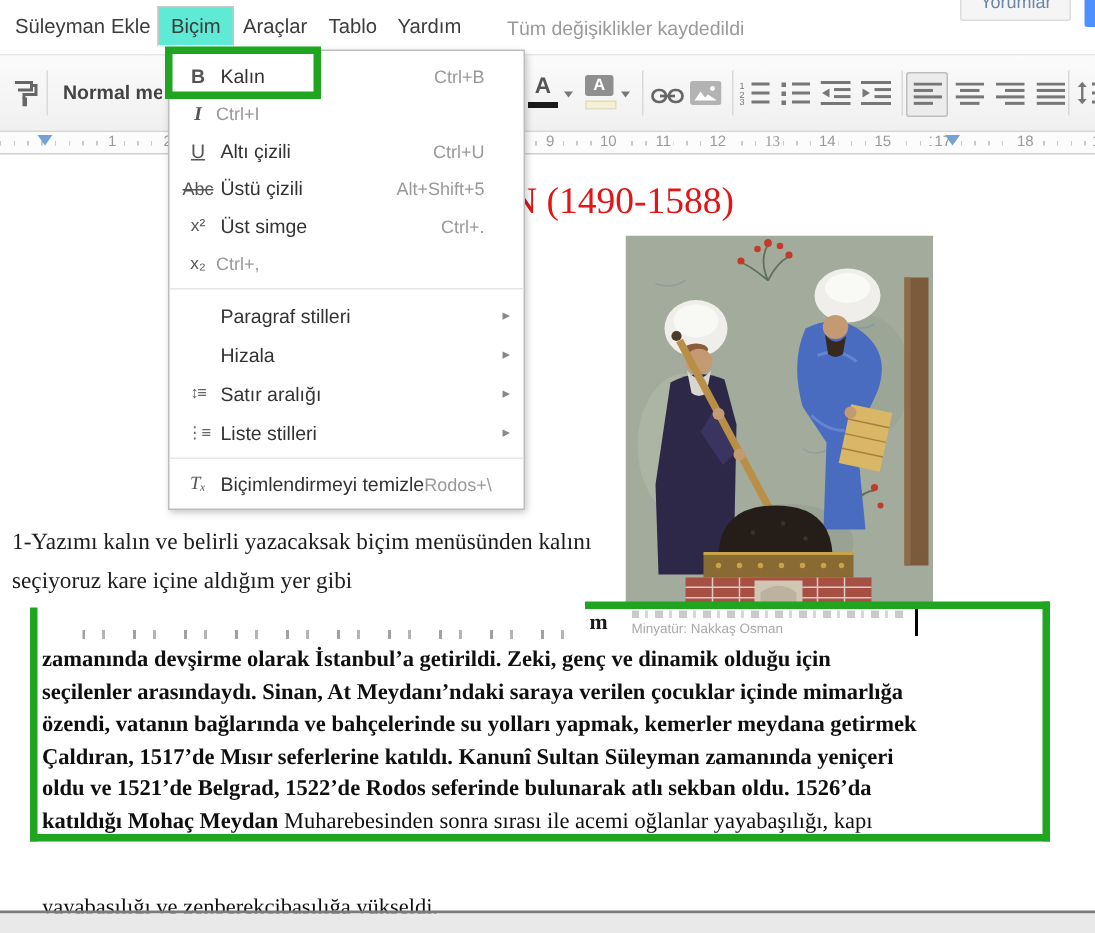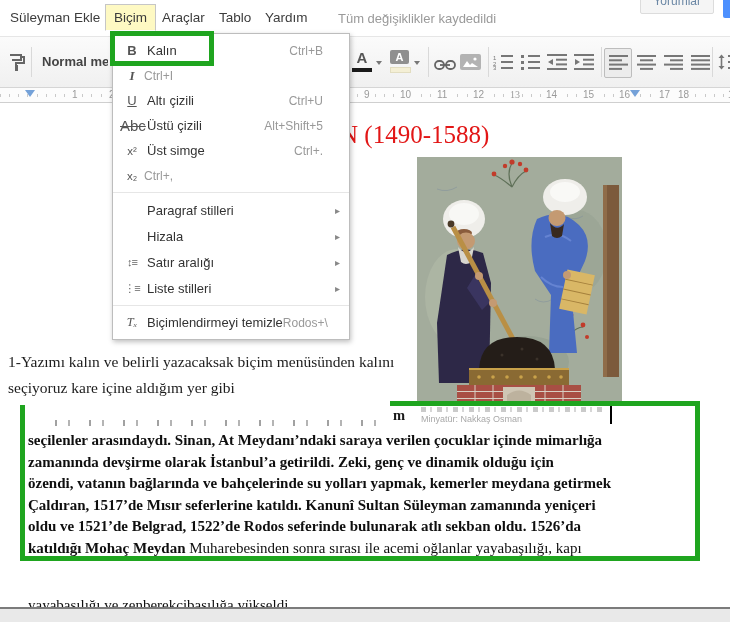--- a/index.html
+++ b/index.html
@@ -2,21 +2,21 @@
 <html><head>
 <meta charset="utf-8">
 <style>
   html,body{margin:0;padding:0;background:#fff;}
   .screen{position:relative;width:730px;height:622px;background:#fff;overflow:hidden;
     font-family:"Liberation Sans",sans-serif;color:#333;}
   
   .menubar{position:absolute;left:0;top:0;width:730px;height:33px;background:#fff;z-index:20;}
   .mitem{position:absolute;top:4px;padding:5px 8px;font-size:13.5px;color:#3c3c3c;cursor:pointer;
     border:1px solid transparent;}
-  .mitem.open{background:#fef9c3;border:1px solid #c6c6c6;border-bottom:1px solid #fff;z-index:56;}
+  .mitem.open{background:#5eead4;border:1px solid #c6c6c6;border-bottom:1px solid #fff;z-index:56;}
   .status{position:absolute;left:338px;top:11px;font-size:13px;color:#9a9a9a;}
   .comments-btn{position:absolute;right:16px;top:-13px;height:27px;padding:0 12px;
     background:#f5f5f5;border:1px solid #dcdcdc;border-radius:2px;font-size:12px;
     color:#6b87a5;font-family:"Liberation Sans",sans-serif;z-index:70;}
   .share-sliver{position:absolute;right:0;top:-5px;width:7px;height:23px;background:#4d90fe;
     border-radius:2px 0 0 2px;z-index:70;}
   
   .toolbar{position:absolute;left:0;top:36px;width:730px;height:50px;
     background:linear-gradient(#fbfbfb,#f0f0f0);border-top:1px solid #e6e6e6;
     border-bottom:1px solid #d5d5d5;z-index:10;}
@@ -66,21 +66,21 @@
   
   .ddmenu{position:absolute;left:112px;top:33px;width:236px;background:#fff;
     border:1px solid #bdbdbd;box-shadow:1px 2px 5px rgba(0,0,0,.25);padding:4px 0;z-index:50;
     font-size:13px;color:#333;}
   .mrow{display:flex;align-items:center;height:25px;cursor:pointer;}
   .g2 .mrow{height:26px;}
   .micon{width:24px;margin-left:7px;text-align:center;color:#555;font-size:13px;flex:none;}
   .ic-bold{font-weight:bold;}
   .ic-italic{font-style:italic;font-family:"Liberation Serif",serif;font-weight:bold;}
   .ic-under{text-decoration:underline;}
-  .ic-strike{text-decoration:line-through;font-size:15px;}
+  .ic-strike{text-decoration:line-through;font-size:12px;}
   .ic-supsub{font-size:11.5px;}
   .ic-lspace,.ic-list{font-size:11px;letter-spacing:-1px;color:#666;}
   .ic-clear{font-size:12.5px;font-style:italic;font-family:"Liberation Serif",serif;}
   .mlabel{flex:1;margin-left:3px;white-space:nowrap;}
   .mshort{color:#999;font-size:12px;margin-right:12px;white-space:nowrap;}
   .marrow{width:14px;flex:none;color:#888;font-size:10px;}
   .marrow::after{content:"▸";visibility:hidden;}
   .marrow.has-sub::after{visibility:visible;}
   .msep{height:1px;background:#e6e6e6;margin:4px 0;}
   
@@ -263,21 +263,21 @@
         <span class="rnum" style="left: 471px;">12</span>
 
         <span class="rnum" style="left: 508px; font-family: Liberation Serif, serif;">13</span>
 
         <span class="rnum" style="left: 544px;">14</span>
 
         <span class="rnum" style="left: 581px;">15</span>
 
         <span class="rnum" style="left: 617px;">16</span>
 
-        <span class="rnum" style="left: 657px;">17</span>
+        <span class="rnum" style="left: 621px;">17</span>
 
         <span class="rnum" style="left: 676px;">18</span>
 
         <span class="rnum" style="left: 726px;">1</span>
       </div>
     <div class="rmarker" style="left:25px"></div>
     <div class="rmarker" style="left:630px"></div>
   </div>
 
   <div class="doc">
@@ -363,22 +363,22 @@
 
     <div class="cap-blur"></div>
     <span class="cap-text">Minyatür: Nakkaş Osman</span>
     <span class="stray-m">m</span>
     <div class="cursor"></div>
     <div class="frag-line"></div>
 
     <div class="bpara">
       <div>
 
-      <div>seçilenler arasındaydı. Sinan, At Meydanı’ndaki saraya verilen çocuklar içinde mimarlığa</div>
-          <div>zamanında devşirme olarak İstanbul’a getirildi. Zeki, genç ve dinamik olduğu için</div>
+      <div>zamanında devşirme olarak İstanbul’a getirildi. Zeki, genç ve dinamik olduğu için</div>
+          <div>seçilenler arasındaydı. Sinan, At Meydanı’ndaki saraya verilen çocuklar içinde mimarlığa</div>
           <div>özendi, vatanın bağlarında ve bahçelerinde su yolları yapmak, kemerler meydana getirmek</div>
           <div>Çaldıran, 1517’de Mısır seferlerine katıldı. Kanunî Sultan Süleyman zamanında yeniçeri</div>
           <div>oldu ve 1521’de Belgrad, 1522’de Rodos seferinde bulunarak atlı sekban oldu. 1526’da</div>
         </div>
       <div class="mixed"><b>katıldığı Mohaç Meydan</b><span> Muharebesinden sonra sırası ile acemi oğlanlar yayabaşılığı, kapı</span></div>
       <div class="closing">yayabaşılığı ve zenberekçibaşılığa yükseldi.</div>
     </div>
 
     <div class="gb" style="left:20px;top:302px;width:5px;height:156px"></div>
     <div class="gb" style="left:20px;top:453px;width:680px;height:5px"></div>

